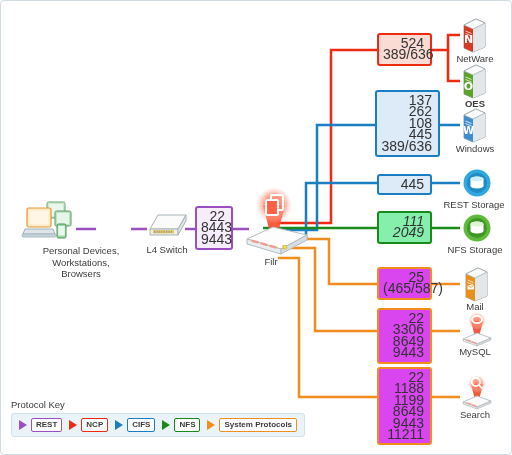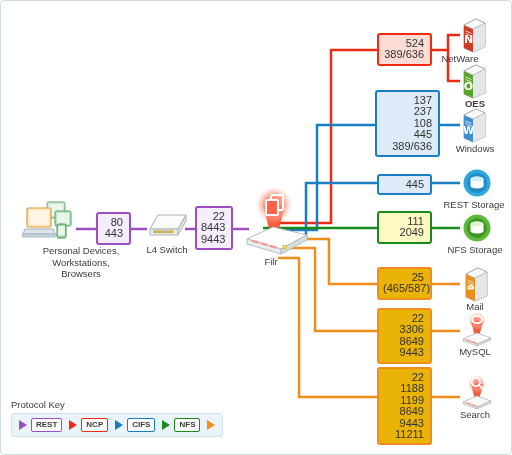--- a/index.html
+++ b/index.html
@@ -19,32 +19,32 @@
   }
   svg#wires { position:absolute; left:0; top:0; width:512px; height:455px; }
 
   .port-box {
     position:absolute;
     box-sizing:border-box;
     border-width:2px;
     border-style:solid;
     border-radius:3px;
     text-align:right;
-    font-size:11px;
+    font-size:14px;
     line-height:11.4px;
     color:#333333;
     padding:3px 6px 3px 4px;
     z-index:6;
     white-space:nowrap;
   }
   .pb-rest { border-color:#9b4fc0; background:#f5edfa; }
   .pb-ncp  { border-color:#ef2a10; background:#fbdcd4; }
   .pb-cifs { border-color:#1a7ec2; background:#dcebf7; }
-  .pb-nfs  { border-color:#1a8a1a; background:#fef9c3; }
-  .pb-sys  { border-color:#f08d1c; background:#eab308; }
+  .pb-nfs  { border-color:#1a8a1a; background:#86efac;font-style:italic; }
+  .pb-sys  { border-color:#f08d1c; background:#d946ef; }
 
   .node-label {
     position:absolute;
     font-size:9.5px;
     color:#3b3b3b;
     text-align:center;
     line-height:11.5px;
     z-index:6;
     white-space:nowrap;
   }
@@ -280,39 +280,35 @@
     </g>
     <path d="M3 28 L17 22 L31 27 L17 33 Z" fill="#fbfbfb" stroke="#b3bcc2" stroke-width="0.9"></path>
     <path d="M3 28 L17 33 L17 35 L3 30 Z" fill="#e6eaec" stroke="#b3bcc2" stroke-width="0.7"></path>
     <path d="M17 33 L31 27 L31 29 L17 35 Z" fill="#d5dadd" stroke="#b3bcc2" stroke-width="0.7"></path>
     <g fill="#f4a193" opacity="0.9">
       <rect x="6.5" y="28" width="5" height="1.7" transform="rotate(18 6.5 28)"></rect>
       <rect x="12" y="30" width="5" height="1.7" transform="rotate(18 12 30)"></rect>
     </g>
   </svg>
 
-  <div class="port-box pb-rest" style="left:95px; top:211px; width:35px;">
-    <div>80</div>
-    <div>443</div>
-  </div>
 
   <div class="port-box pb-rest" style="left:194px; top:205px; width:38px;">
     <div>22</div>
     <div>8443</div>
     <div>9443</div>
   </div>
 
   <div class="port-box pb-ncp" style="left:376px; top:32px; width:55px;">
     <div>524</div>
     <div>389/636</div>
   </div>
 
   <div class="port-box pb-cifs" style="left:374px; top:89px; width:65px;">
     <div>137</div>
-    <div>237</div>
+    <div>262</div>
     <div>108</div>
     <div>445</div>
     <div>389/636</div>
   </div>
 
   <div class="port-box pb-cifs" style="left:376px; top:173px; width:55px;">
     <div>445</div>
   </div>
 
   <div class="port-box pb-nfs" style="left:376px; top:210px; width:55px;">
@@ -344,21 +340,21 @@
   <div class="node-label" style="left:0px; top:244px; width:96px;padding-left:32px;">
     <div>Personal Devices,</div>
     <div>Workstations,</div>
     <div>Browsers</div>
   </div>
 
   <div class="node-label" style="left:132px; top:243px; width:68px;">L4 Switch</div>
 
   <div class="node-label" style="left:238px; top:255px; width:64px;">Filr</div>
 
-  <div class="node-label" style="left:428px; top:52px; width:62px;">NetWare</div>
+  <div class="node-label" style="left:443px; top:52px; width:62px;">NetWare</div>
 
   <div class="node-label" style="left:443px; top:97px; width:62px;font-weight:bold;">OES</div>
 
   <div class="node-label" style="left:441px; top:142px; width:66px;">Windows</div>
 
   <div class="node-label" style="left:434px; top:198px; width:78px;">REST Storage</div>
 
   <div class="node-label" style="left:436px; top:243px; width:76px;">NFS Storage</div>
 
   <div class="node-label" style="left:446px; top:300px; width:56px;">Mail</div>
@@ -386,18 +382,19 @@
         <span class="key-chip" style="border-color:#1a7ec2;">CIFS</span>
       </div>
 
       <div class="key-entry">
         <span class="key-arrow" style="border-left-color:#1a8a1a;"></span>
         <span class="key-chip" style="border-color:#1a8a1a;">NFS</span>
       </div>
 
       <div class="key-entry">
         <span class="key-arrow" style="border-left-color:#f08d1c;"></span>
+        <span class="key-chip" style="border-color:#f08d1c;">System Protocols</span>
       </div>
 
     </div>
   </div>
 
 </div>
 
 </body></html>

